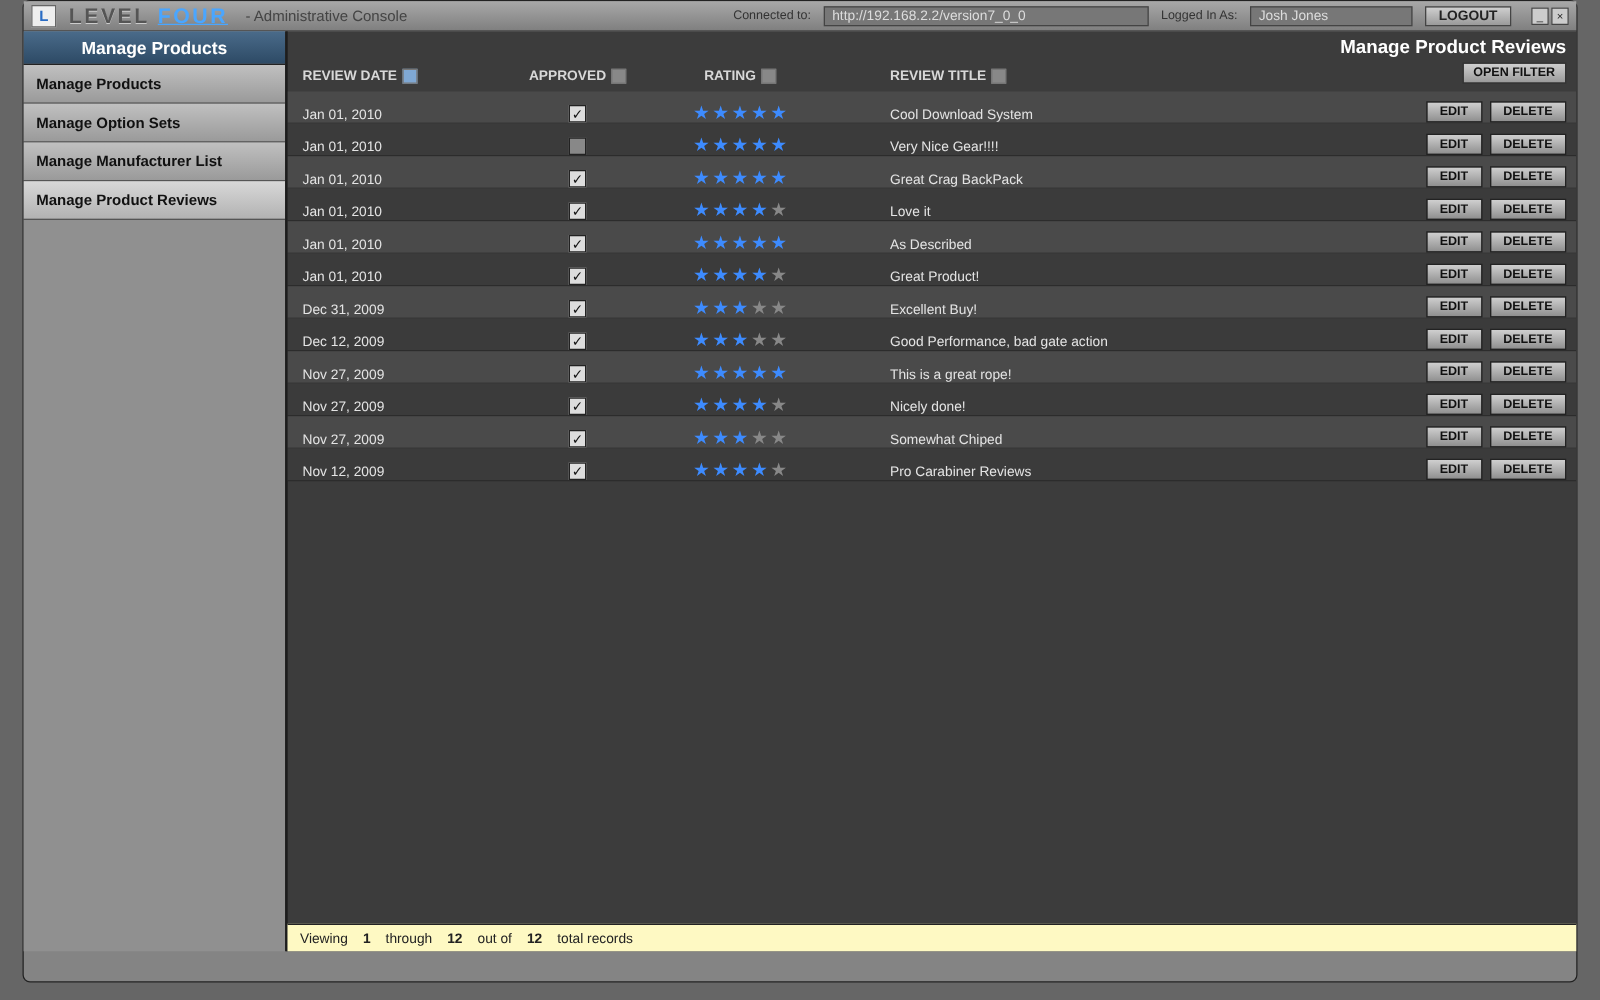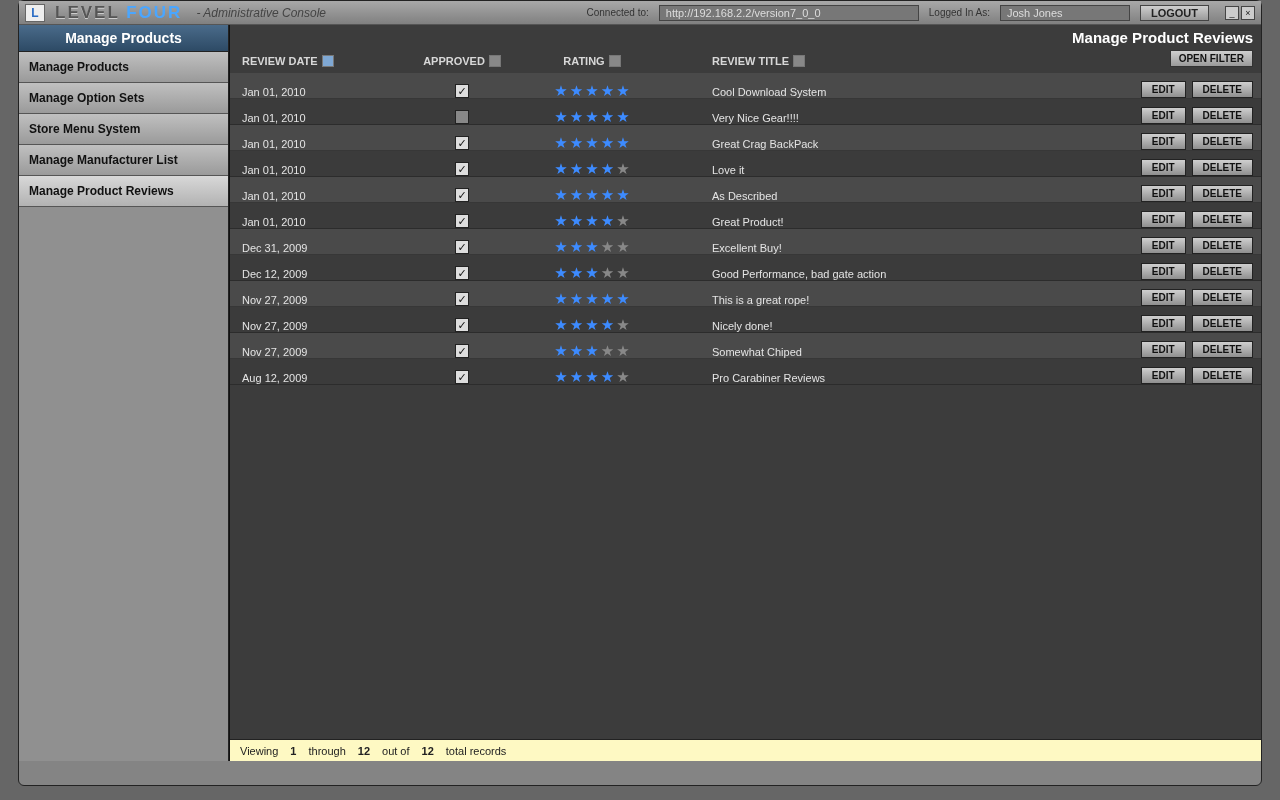--- a/index.html
+++ b/index.html
@@ -28,22 +28,22 @@
     font-size: 11px;
     color: #222;
   }
   .logo-box {
     width: 20px; height: 18px; background:#eee; border:1px solid #666;
     display:flex;align-items:center;justify-content:center;
     font-weight:bold; color:#2a6cc4; font-size:12px;
   }
   .level-four { font-size: 17px; font-weight: bold; letter-spacing: 2px; }
   .level-four .l1 { color:#555; text-shadow:0 1px 0 #ccc; }
-  .level-four .l2 { color:#4aa6ff; }
-  .subtitle { color:#444; font-style: italic; font-size:12px; margin-left:4px; }
+  .level-four .l2 { color:#4aa6ff;text-decoration:underline; }
+  .subtitle { color:#444; font-size:12px; margin-left:4px; }
   .spacer { flex:1; }
   .tb-label { color:#333; font-size:10px; }
   .tb-field {
     background:#777; border:1px solid #444; color:#ddd; font-size:11px;
     padding:1px 6px; height:16px; display:inline-flex; align-items:center;
   }
   .tb-btn {
     background: linear-gradient(#cfcfcf,#9a9a9a);
     border:1px solid #444; padding:1px 10px; font-weight:bold; font-size:11px;
     color:#222; cursor:pointer;
@@ -187,21 +187,20 @@
     </span>
   </div>
 
 
   <div class="body">
 
     <div class="sidebar">
       <div class="side-title">Manage Products</div>
       <div class="side-item">Manage Products</div>
       <div class="side-item">Manage Option Sets</div>
-      <div class="side-item">Store Menu System</div>
       <div class="side-item">Manage Manufacturer List</div>
       <div class="side-item active">Manage Product Reviews</div>
       <div class="side-fill"></div>
     </div>
 
     <div class="main">
       <div class="page-hdr">
         <span class="page-title">Manage Product Reviews</span>
       </div>
       <div class="cols">
@@ -419,21 +418,21 @@
               <span class="star">★</span>
               <span class="star">★</span>
             </div>
             <div class="cell-title">Somewhat Chiped</div>
             <div class="cell-act">
               <button class="rbtn">EDIT</button>
               <button class="rbtn">DELETE</button>
             </div>
           </div>
           <div class="row odd">
-            <div class="cell-date">Aug  12, 2009</div>
+            <div class="cell-date">Nov  12, 2009</div>
             <div class="cell-appr">
               <div class="chk">✓</div>
             </div>
             <div class="cell-rating">
               <span class="star on">★</span>
               <span class="star on">★</span>
               <span class="star on">★</span>
               <span class="star on">★</span>
               <span class="star">★</span>
             </div>

